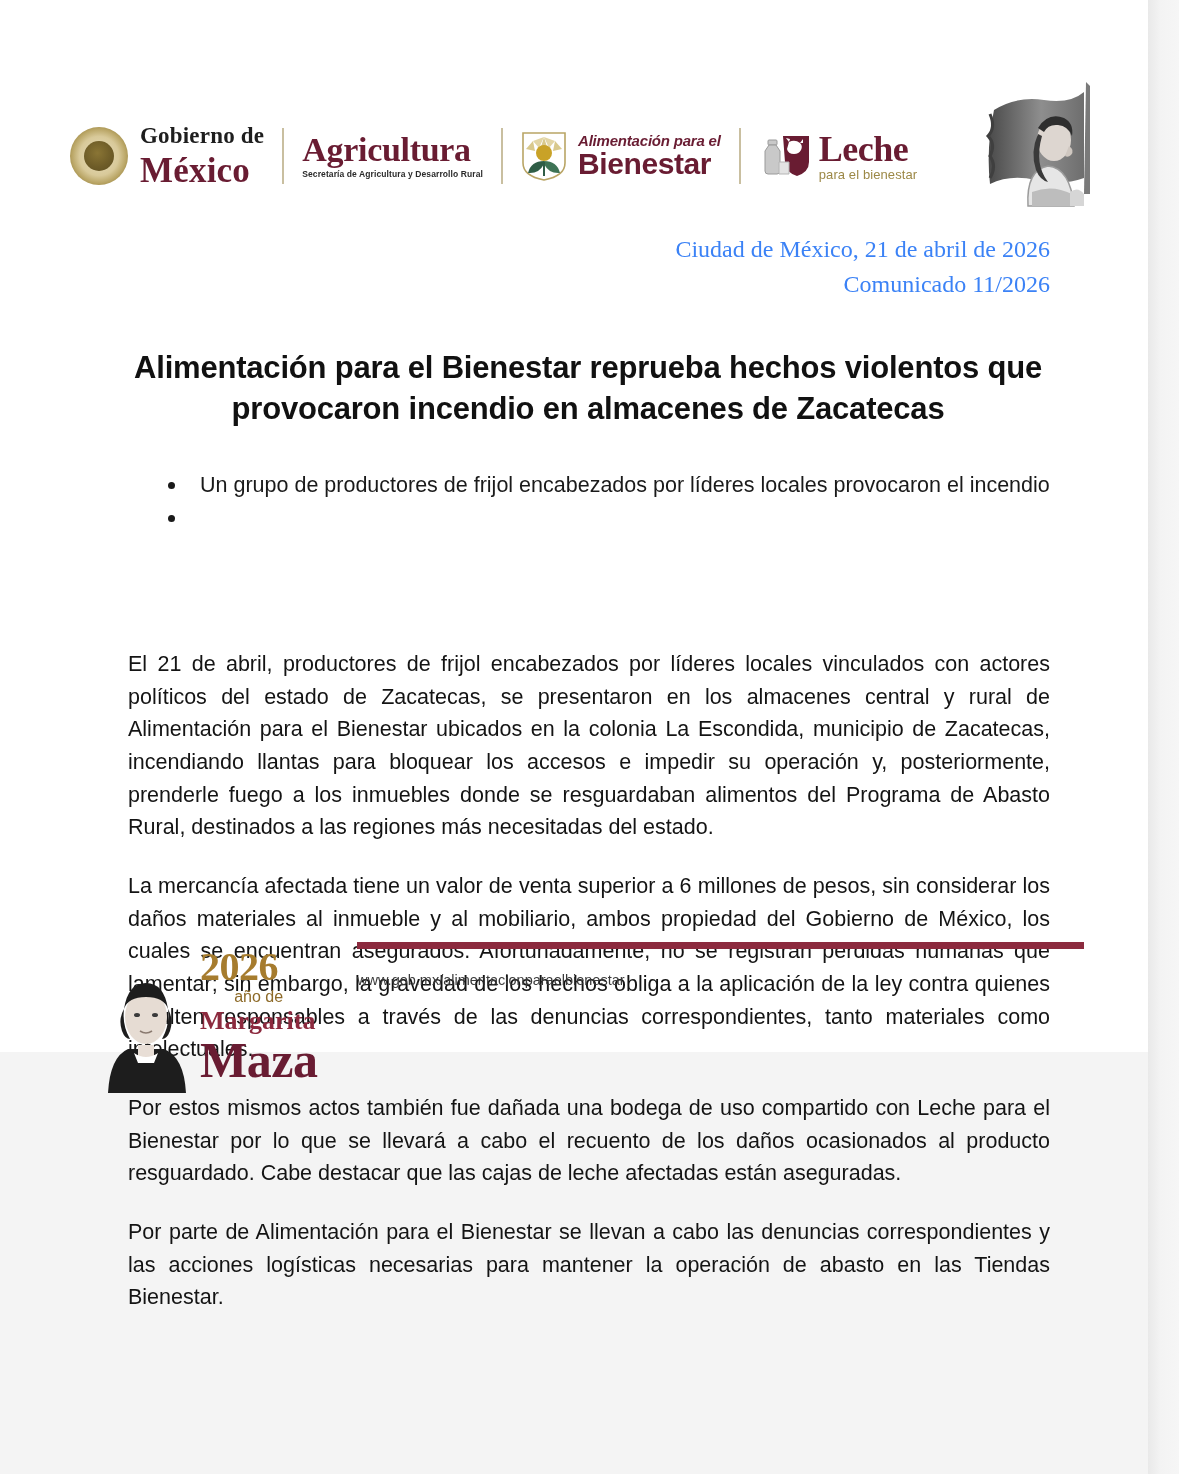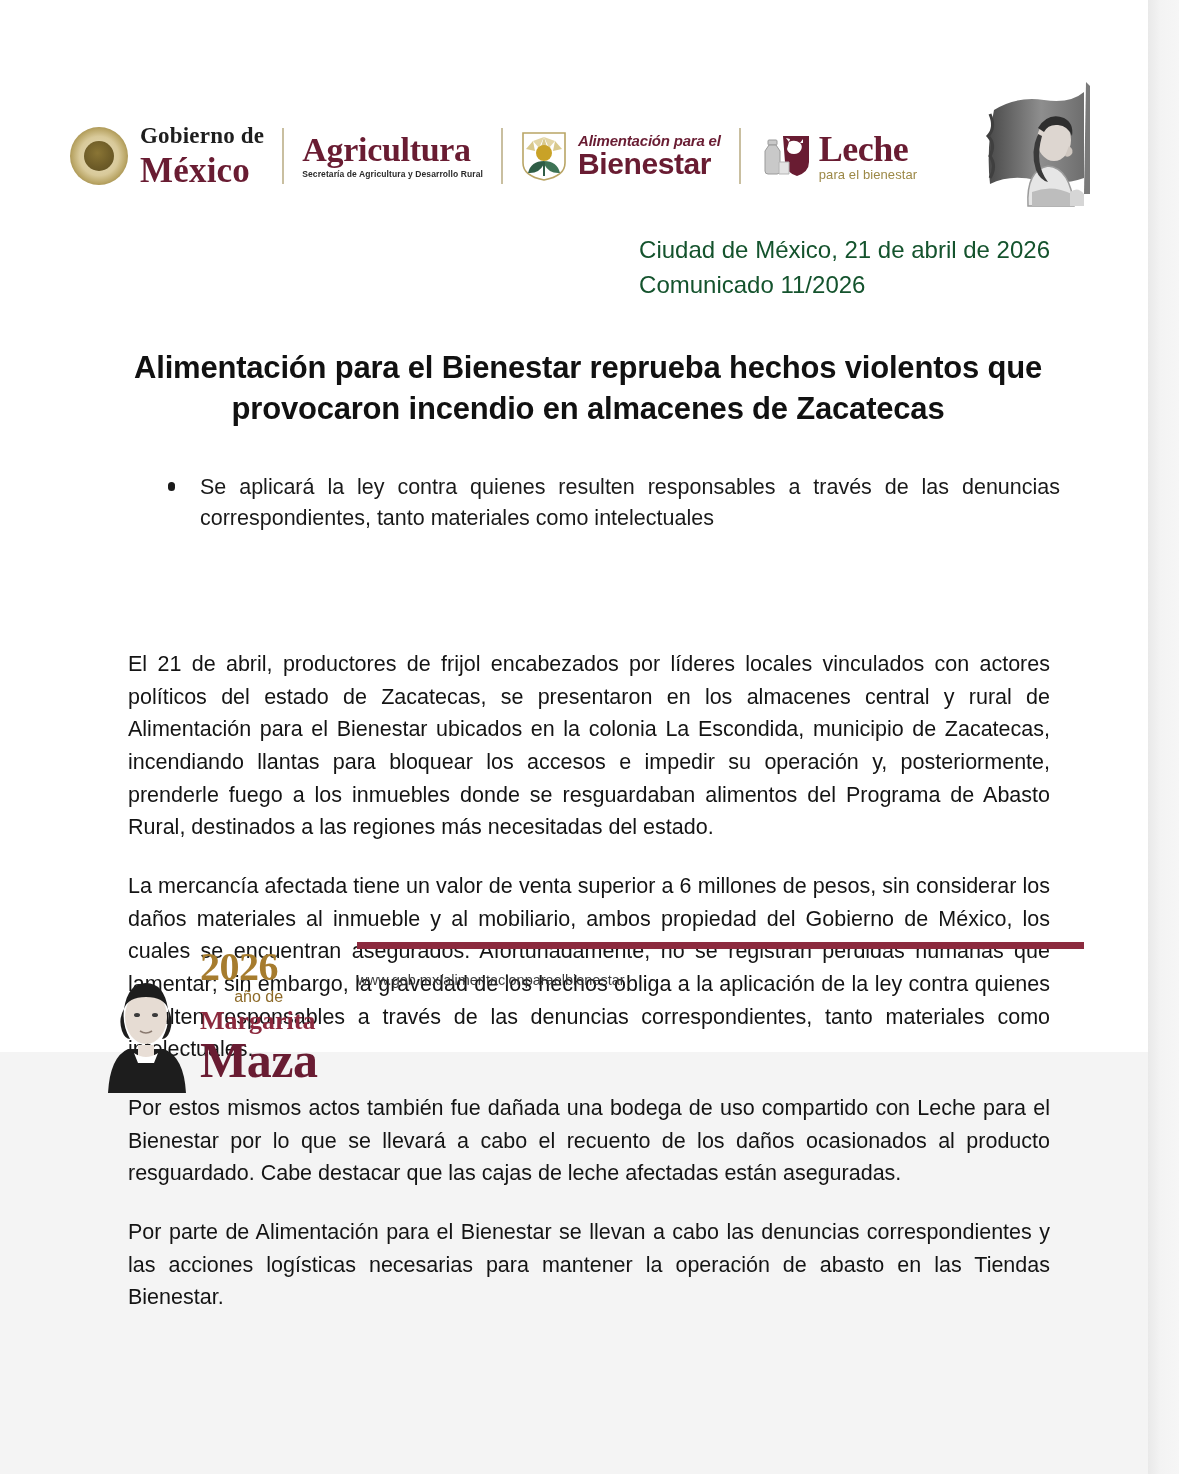--- a/index.html
+++ b/index.html
@@ -170,24 +170,25 @@
     top: 74px;
     width: 160px;
     height: 148px;
   }
 
   
   .dateline {
     position: absolute;
     right: 98px;
     top: 232px;
-    text-align: left;
-    color: #14532d;
+    text-align: right;
+    color: #3b82f6;
     font-size: 24px;
     line-height: 1.46;
+    font-family: Liberation Serif, serif;
   }
 
   
   .title {
     position: absolute;
     left: 118px;
     top: 348px;
     width: 940px;
     text-align: center;
     font-size: 31px;
@@ -406,24 +407,24 @@
     <div class="dateline">
       <div>Ciudad de México, 21 de abril de 2026</div>
       <div>Comunicado 11/2026</div>
     </div>
 
     <div class="title">Alimentación para el Bienestar reprueba hechos violentos que provocaron incendio en almacenes de Zacatecas</div>
 
     <ul class="bullets">
       <li>
         <span class="dot"></span>
+        <span>Un grupo de productores de frijol encabezados por líderes locales provocaron el incendio</span>
       </li>
       <li>
         <span class="dot"></span>
-        <span>Se aplicará la ley contra quienes resulten responsables a través de las denuncias correspondientes, tanto materiales como intelectuales</span>
       </li>
     </ul>
 
     <div class="body-copy">
       <p>El 21 de abril, productores de frijol encabezados por líderes locales vinculados con actores políticos del estado de Zacatecas, se presentaron en los almacenes central y rural de Alimentación para el Bienestar ubicados en la colonia La Escondida, municipio de Zacatecas, incendiando llantas para bloquear los accesos e impedir su operación y, posteriormente, prenderle fuego a los inmuebles donde se resguardaban alimentos del Programa de Abasto Rural, destinados a las regiones más necesitadas del estado.</p>
       <p>La mercancía afectada tiene un valor de venta superior a 6 millones de pesos, sin considerar los daños materiales al inmueble y al mobiliario, ambos propiedad del Gobierno de México, los cuales se encuentran asegurados. Afortunadamente, no se registran pérdidas humanas que lamentar; sin embargo, la gravedad de los hechos obliga a la aplicación de la ley contra quienes resulten responsables a través de las denuncias correspondientes, tanto materiales como intelectuales.</p>
       <p>Por estos mismos actos también fue dañada una bodega de uso compartido con Leche para el Bienestar por lo que se llevará a cabo el recuento de los daños ocasionados al producto resguardado. Cabe destacar que las cajas de leche afectadas están aseguradas.</p>
       <p>Por parte de Alimentación para el Bienestar se llevan a cabo las denuncias correspondientes y las acciones logísticas necesarias para mantener la operación de abasto en las Tiendas Bienestar.</p>
     </div>
 

